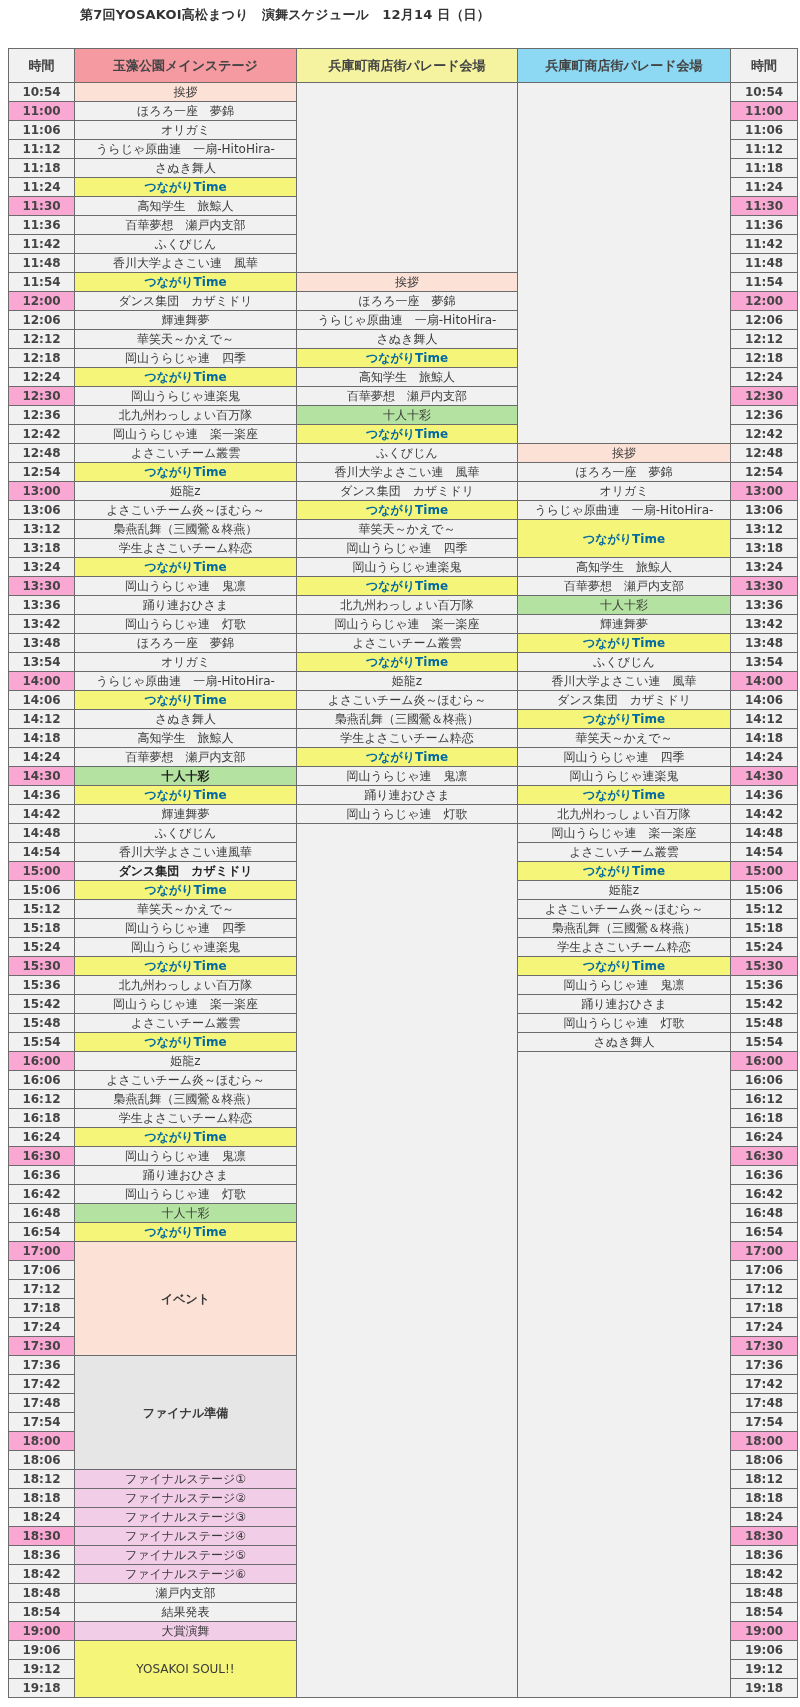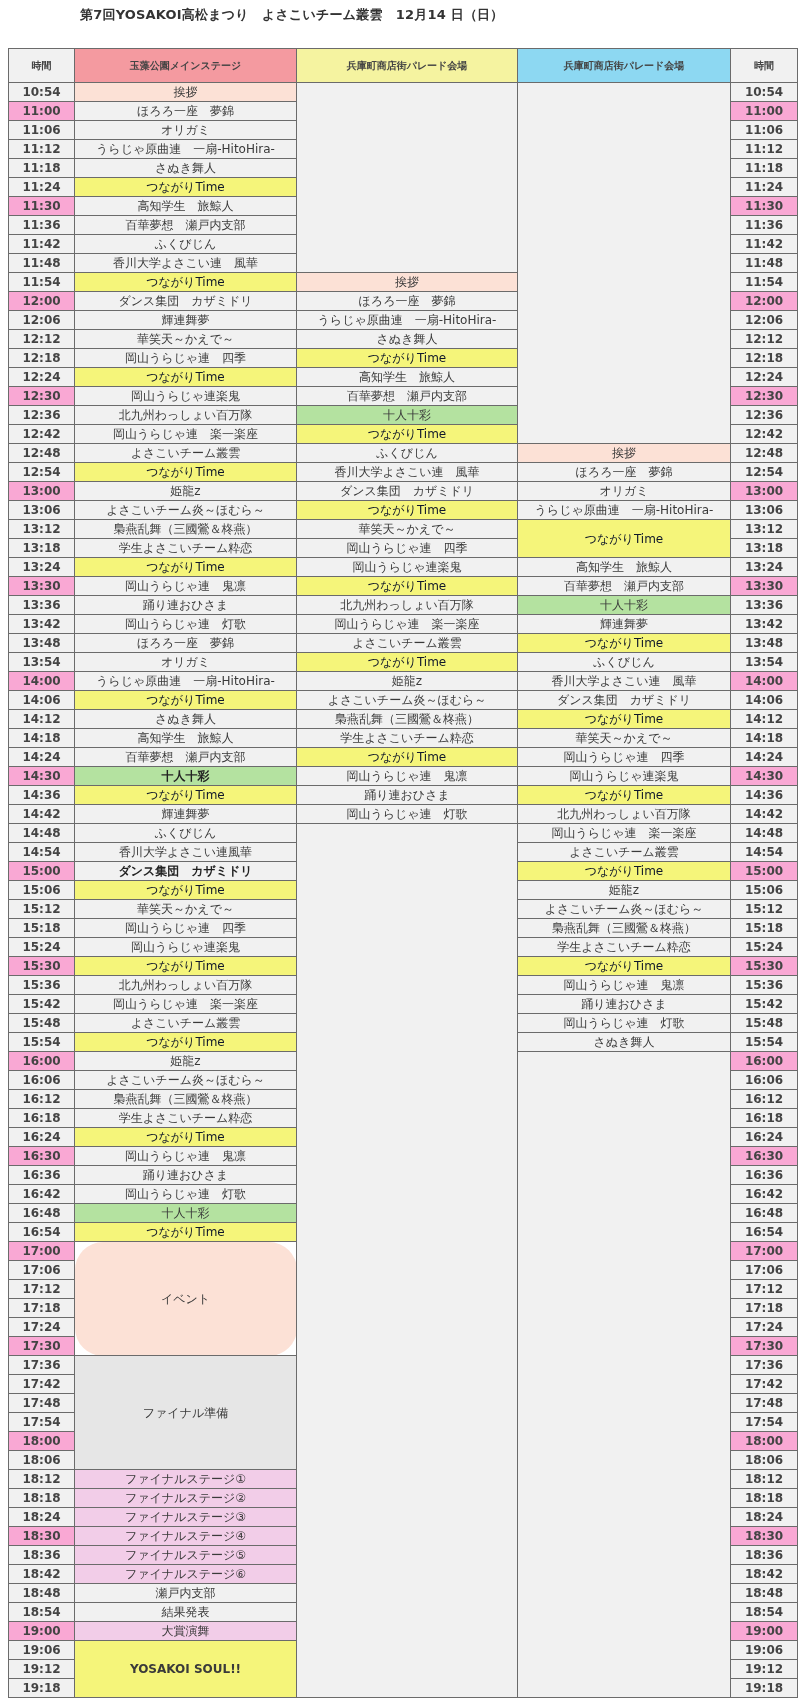--- a/index.html
+++ b/index.html
@@ -2,41 +2,41 @@
 <html><head>
 <meta charset="utf-8">
 <style>
   html, body { margin:0; padding:0; background:#ffffff; }
   body { width:800px; height:1707px; position:relative; overflow:hidden;
          font-family:"DejaVu Sans", sans-serif; color:#3a3a3a; }
   .title { position:absolute; left:80px; top:6px; font-size:13px; font-weight:bold; color:#333; letter-spacing:0.2px; white-space:pre; }
   table.sched { position:absolute; left:8px; top:48px; border-collapse:collapse; table-layout:fixed; width:789px; }
   table.sched td, table.sched th { border:1px solid #6b6b6b; padding:0; text-align:center; vertical-align:middle;
          font-size:12px; height:18px; line-height:18px; overflow:hidden; white-space:nowrap; background:#f1f1f1; }
-  table.sched th { height:33px; font-size:10px; font-weight:bold; color:#444; }
+  table.sched th { height:33px; font-size:13px; font-weight:bold; color:#444; }
   col.c-time { width:66px; }
   col.c-main { width:222px; }
   col.c-parade { width:221px; }
   col.c-castle { width:213px; }
   col.c-time2 { width:67px; }
   td.time { font-weight:bold; font-size:12.5px; color:#444; }
   td.time.half { background:#f9a8d4; }
   .s-aisatsu { background:#fce1d6 !important;margin-left:20px; }
-  .s-tsunagari { background:#f5f57a !important; font-weight:normal; color:#0f172a; }
+  .s-tsunagari { background:#f5f57a !important; font-weight:bold; color:#0369a1; }
   .s-jyunin { background:#b4e2a0 !important; }
-  .s-event { background:#fce1d6 !important; font-weight:normal;border-radius:28px; }
-  .s-prep { background:#e6e6e6 !important; font-weight:normal; }
+  .s-event { background:#fce1d6 !important; font-weight:bold; }
+  .s-prep { background:#e6e6e6 !important; font-weight:bold; }
   .s-final { background:#f2cde8 !important;margin-top:8px; }
-  .s-soul { background:#f5f57a !important; font-weight:bold; font-size:13px; }
+  .s-soul { background:#f5f57a !important; font-weight:normal; font-size:13px; }
   .s-bold { font-weight:bold; color:#222; }
 </style>
 </head>
 <body>
 
-<div class="title">第7回YOSAKOI高松まつり　よさこいチーム叢雲　12月14 日（日）</div>
+<div class="title">第7回YOSAKOI高松まつり　演舞スケジュール　12月14 日（日）</div>
 
 <table class="sched">
   <colgroup>
     <col class="c-time">
       <col class="c-main">
       <col class="c-parade">
       <col class="c-castle">
       <col class="c-time2">
   </colgroup>
   <thead>

